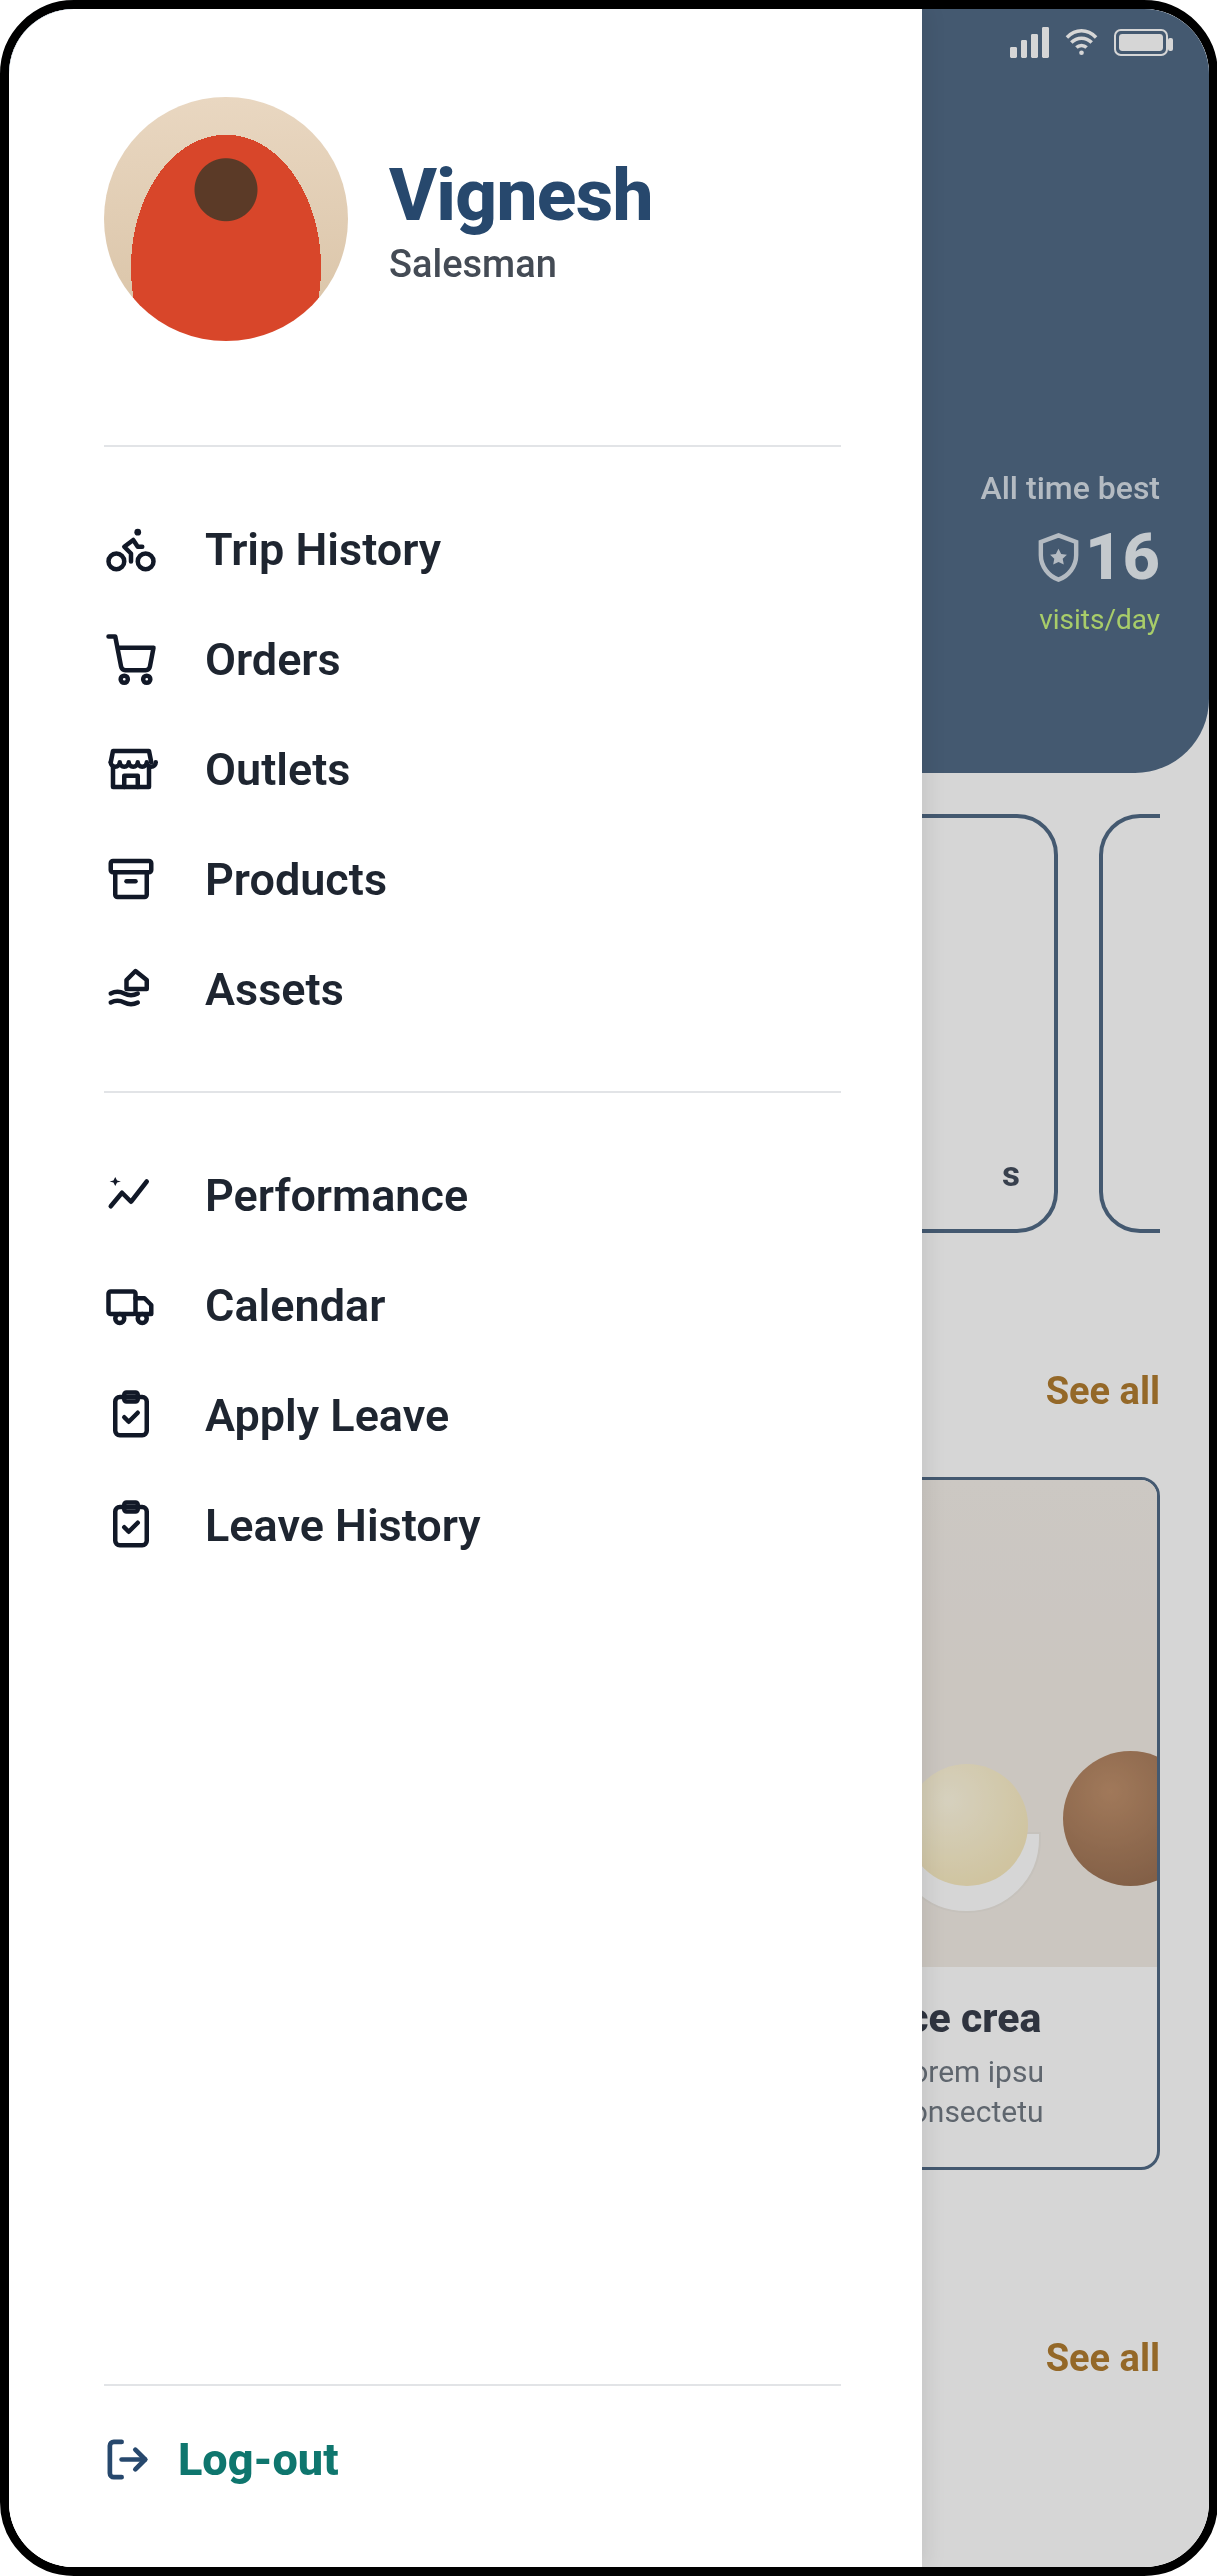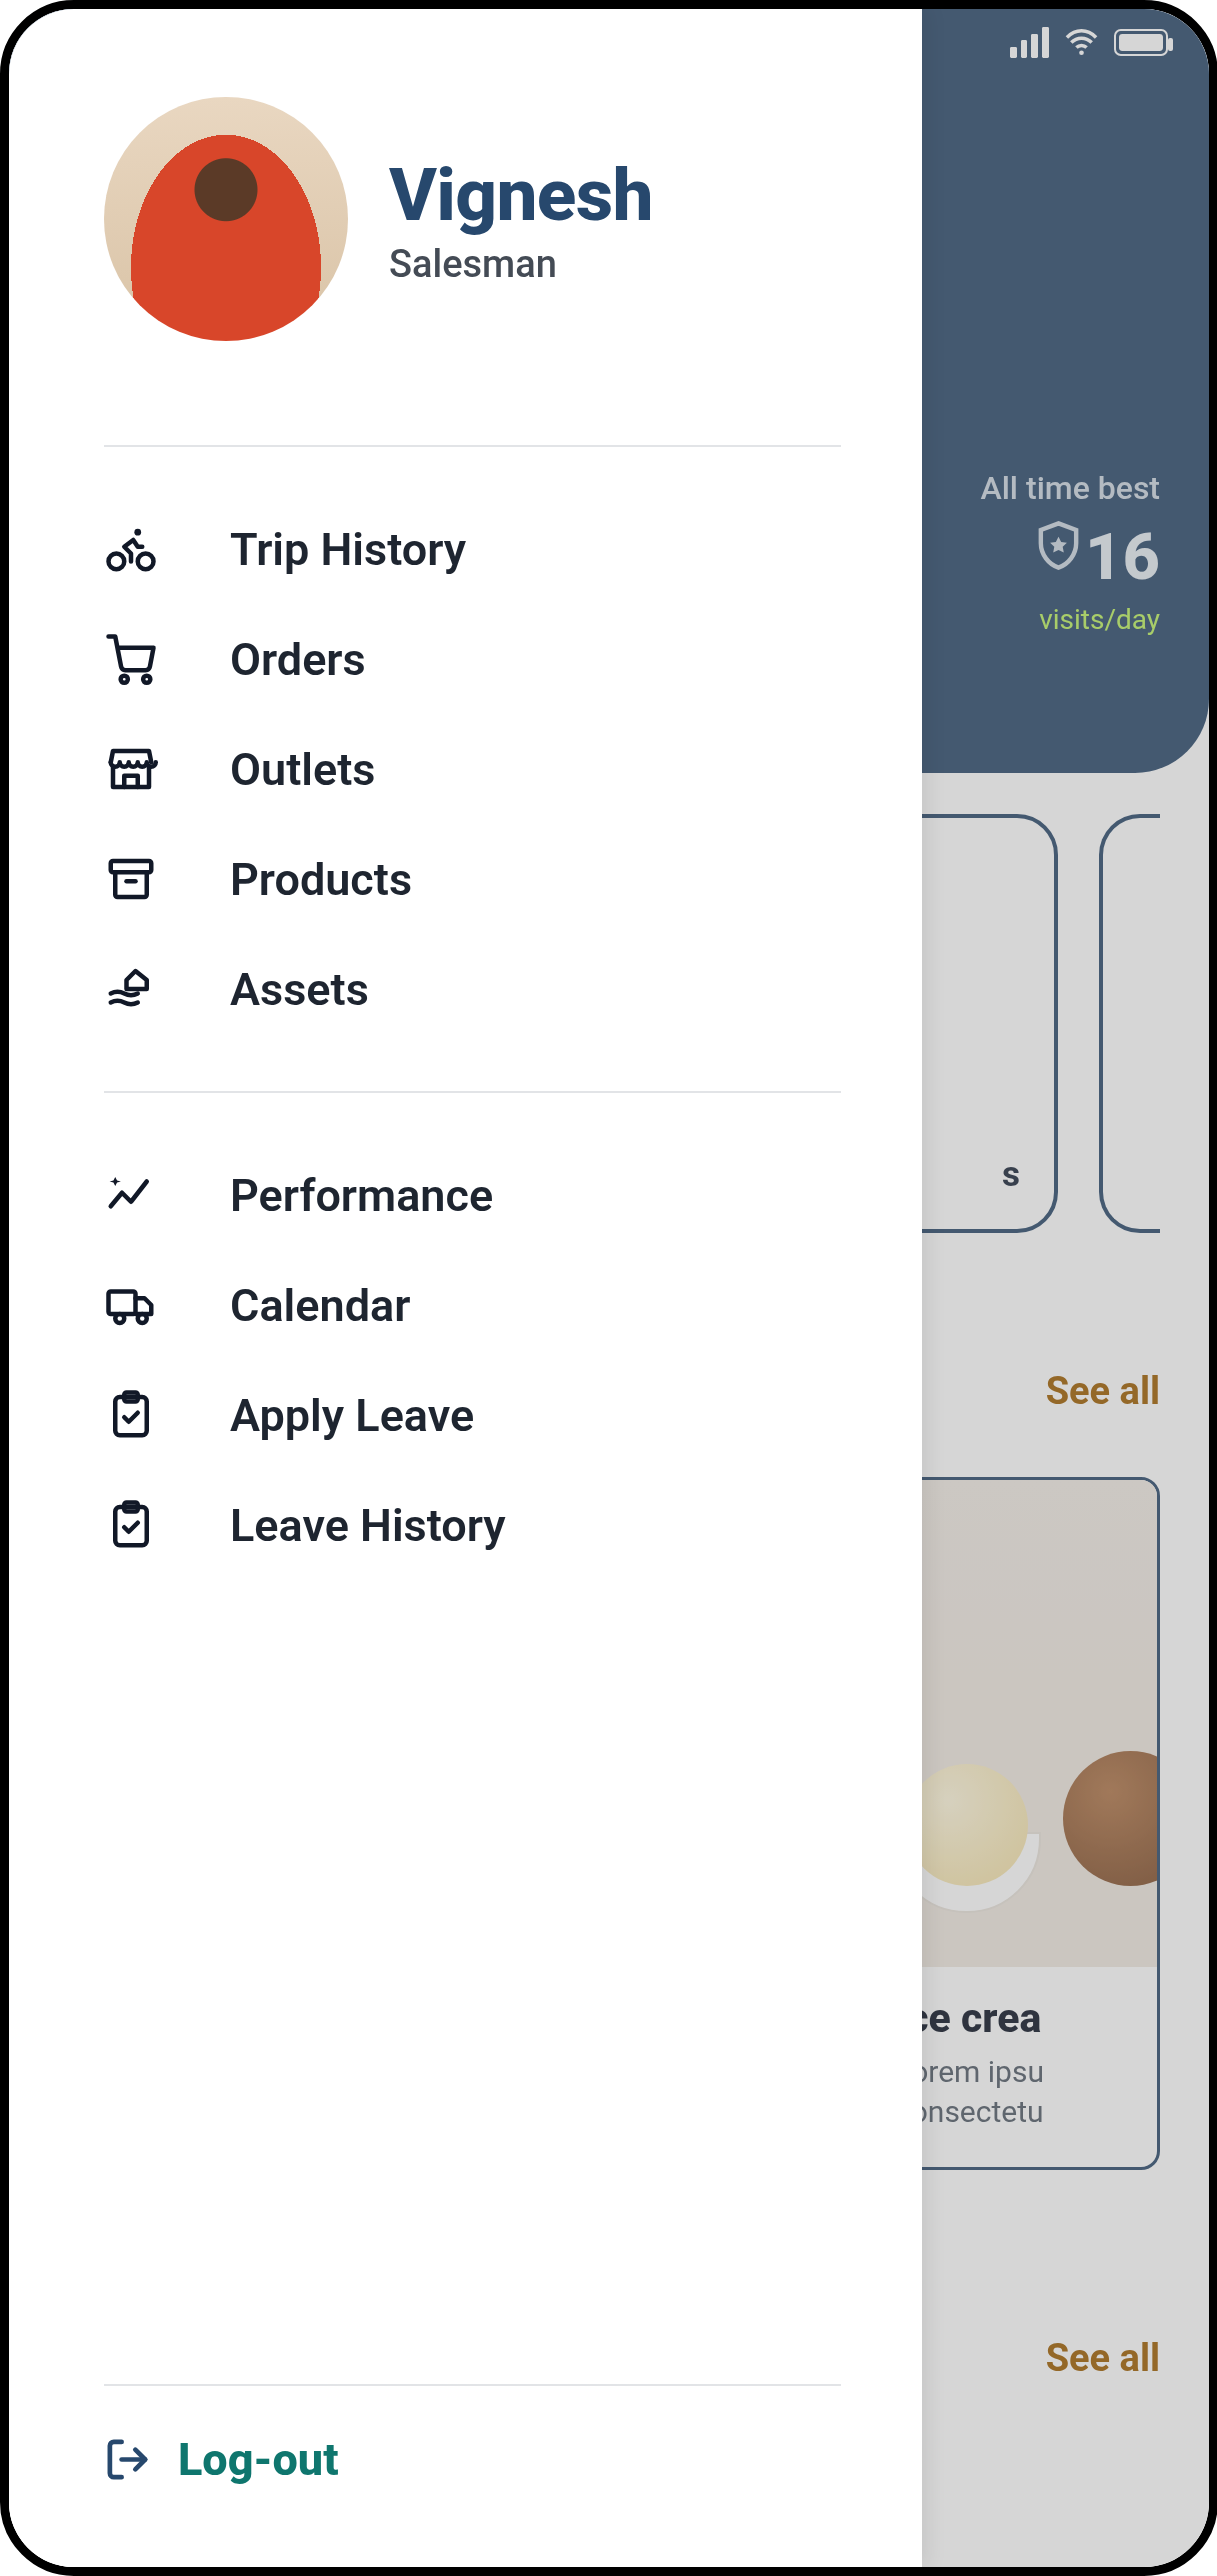--- a/index.html
+++ b/index.html
@@ -50,21 +50,21 @@
     content:""; position:absolute; right:-6.8px; top:6.8px; width:4.7px; height:13.5px;
     background:#fff; border-radius:2px;
   }
   .battery-fill{ position:absolute; inset:2.7px; background:#fff; border-radius:3.4px; }
 
   .header-stat {
     position: absolute; top: 460px; right: 49px;
     color: #cfd8e2; text-align: right; margin-left: 38px;
   }
   .header-stat .label { font-size: 32px; font-weight: 500; margin-bottom: 12px; }
-  .header-stat .value-row { display:flex; justify-content:flex-end; gap:0; }
+  .header-stat .value-row { display:flex; align-items:center; justify-content:flex-end; gap:0; }
   .header-stat .value { font-size: 65px; font-weight: 800; color:#e6ecf3; }
   .header-stat .shield svg { width:53px; height:53px; display:block; }
   .header-stat .unit { font-size: 28px; margin-top: 8px; color:#bef264; }
 
   .card-strip {
     position: absolute; top: 805px; right: 49px; left: 88px;
     height: 460px;
     display:flex; gap:41px; justify-content:flex-end;
   }
   .quick-card {
@@ -143,21 +143,21 @@
   .profile .name { font-size:73px; font-weight:800; color:#27486d; letter-spacing:-0.7px; }
   .profile .role { font-size:38px; color:#444b55; margin-top:4px; font-weight:500; }
 
   .divider {
     height:2px; background:#e2e4e7; margin: 0 0 47px;
   }
 
   .menu { display:flex; flex-direction:column; gap:0; }
   .menu-group { padding-bottom: 47px; }
   .menu-item {
-    display:flex; align-items:center; gap:72px;
+    display:flex; align-items:center; gap:47px;
     padding: 28px 0;
     cursor:pointer;
   }
   .menu-item .icon { width:54px; height:54px; flex-shrink:0; color:#111827; }
   .menu-item .icon svg { width:100%; height:100%; display:block; }
   .menu-item .label { font-size:45px; font-weight:600; color:#1e2530; }
 
   .spacer { flex:1; }
 
   .logout {

